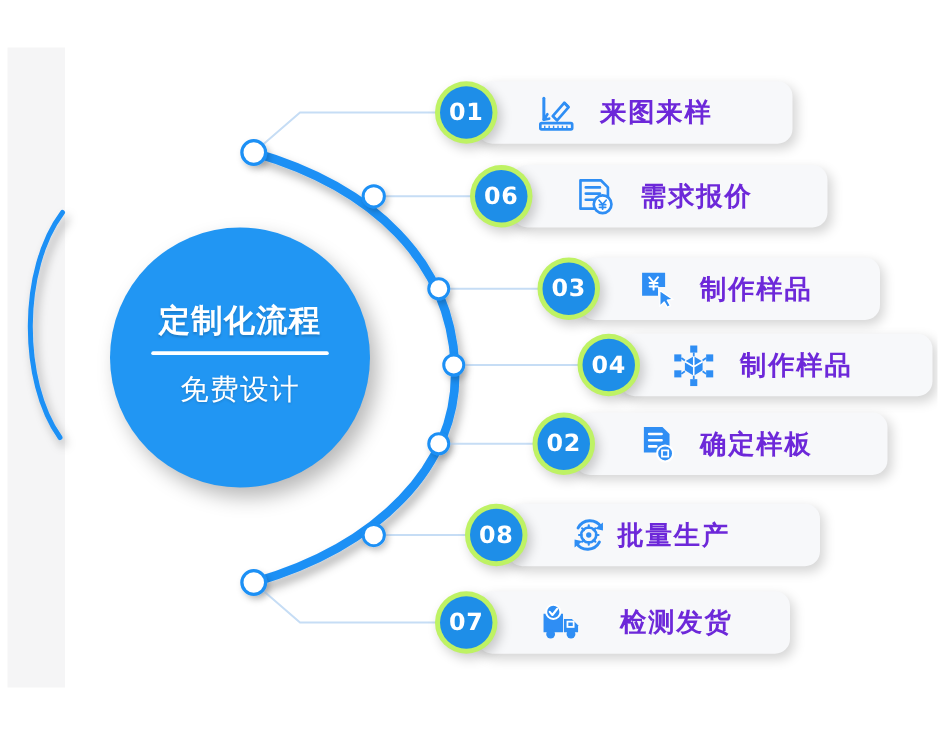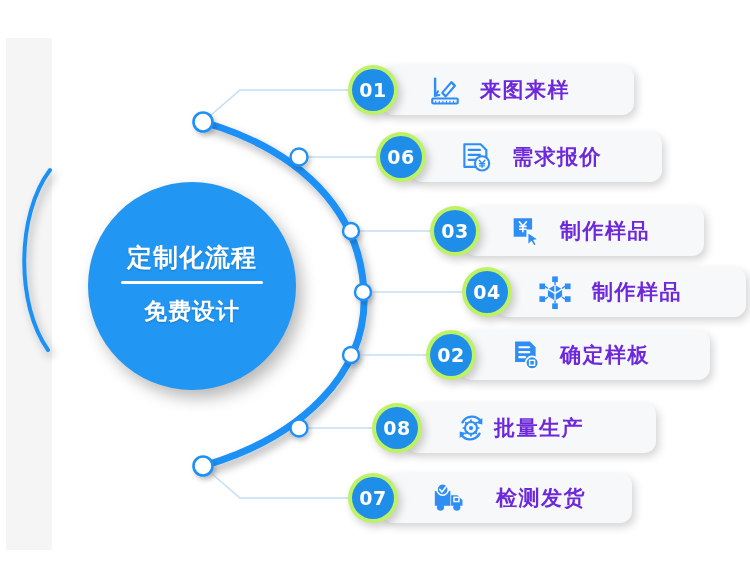--- a/index.html
+++ b/index.html
@@ -30,21 +30,21 @@
     color:#fff;text-align:center;
     z-index:6;
   }
   .hub-title{
     font-size:25px;font-weight:bold;letter-spacing:1px;line-height:1;
     margin-bottom:11px;
     text-shadow:0 1px 2px rgba(0,0,0,.18);
     text-align:right;
   }
   .hub-rule{width:142px;height:3px;background:#ffffff;border-radius:2px;margin-bottom:13px;}
-  .hub-sub{font-size:23px;font-weight:bold;line-height:1.28;letter-spacing:1px;
+  .hub-sub{font-size:23px;font-weight:normal;line-height:1.28;letter-spacing:1px;
     text-shadow:0 1px 2px rgba(0,0,0,.18);}
 
   
   .step{
     position:absolute;height:50px;
     display:flex;align-items:center;
     z-index:8;
   }
   .pill{
     position:absolute;left:34px;top:0;height:50px;

